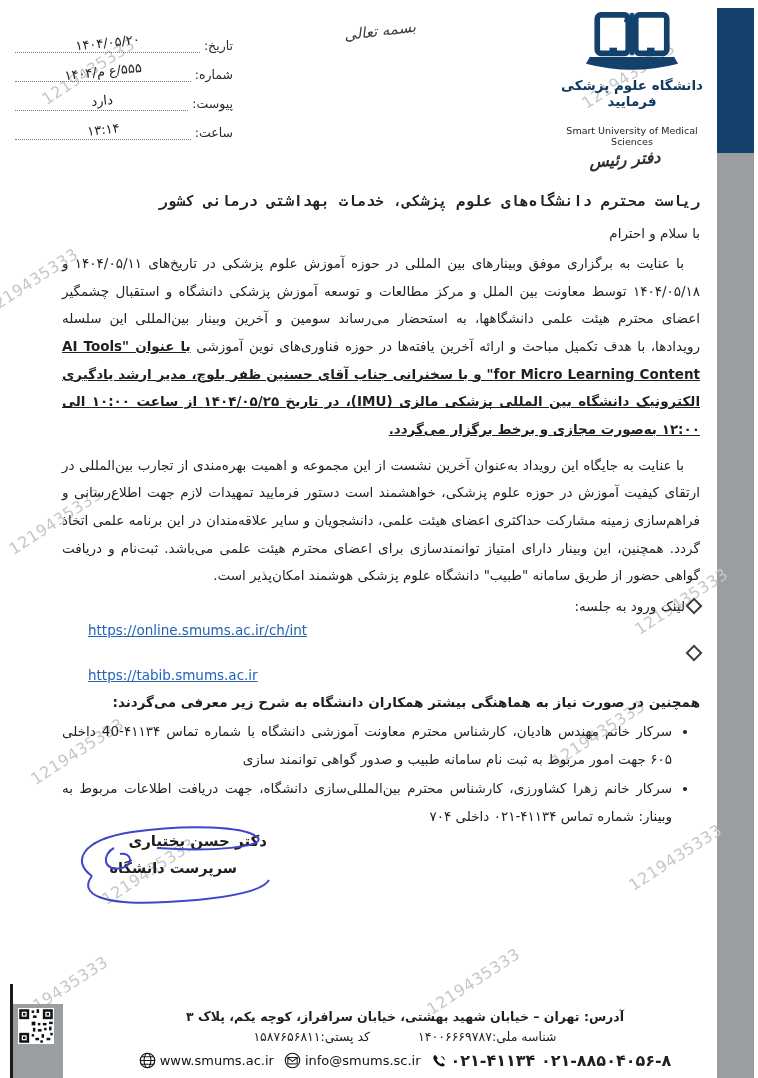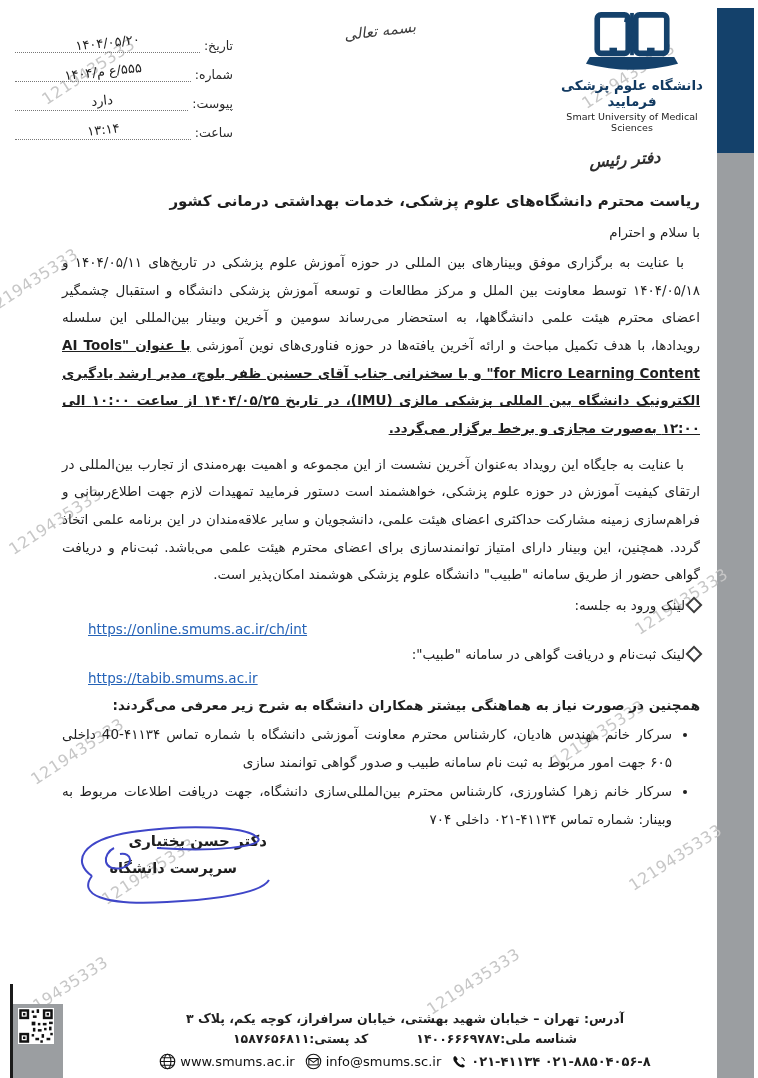--- a/index.html
+++ b/index.html
@@ -24,25 +24,25 @@
   
   .besmellah{position:absolute;left:305px;top:22px;width:150px;text-align:center;
              font-family:"DejaVu Serif",serif;font-style:italic;font-size:15px;color:#3a3a3a;
              transform:rotate(-7deg);}
   .office{position:absolute;right:98px;top:150px;font-family:"DejaVu Serif",serif;font-style:italic;
           font-weight:bold;font-size:16px;color:#2e2e2e;transform:rotate(-4deg);}
 
   
   .logo{position:absolute;left:556px;top:12px;width:152px;text-align:center;}
   .logo-fa{font-size:13.5px;font-weight:bold;color:#123a61;margin-top:3px;direction:rtl;}
-  .logo-en{font-size:9.5px;color:#222;margin-top:2px;}
+  .logo-en{font-size:9.5px;color:#222;margin-top:16px;}
 
   
   .content{position:absolute;top:192px;right:58px;left:62px;direction:rtl;text-align:right;}
-  .recipient{font-weight:bold;font-size:15px;margin-bottom:14px;}
+  .recipient{font-weight:bold;font-size:15px;margin-bottom:14px;font-family:Liberation Mono, monospace;}
   .salutation{font-size:13.5px;margin-bottom:9px;}
   .para{font-size:13.5px;line-height:2.05;text-align:justify;margin:0 0 8px 0;}
   .para.indent{text-indent:16px;}
   .bold-underline{font-weight:bold;text-decoration:underline;}
   .link-row{display:flex;align-items:center;font-size:13.5px;margin-top:8px;}
   .diamond{width:8px;height:8px;border:2px solid #3c3c3c;transform:rotate(45deg);
            display:inline-block;margin-left:3px;flex:0 0 auto;background:#fff;}
   .url-line{direction:ltr;text-align:left;padding-left:26px;margin:6px 0 4px 0;}
   .url-line a{color:var(--link,#2563b8);font-size:13.5px;text-decoration:underline;}
   .contacts-intro{font-weight:bold;font-size:13.5px;margin-top:10px;text-align:right;}
@@ -56,25 +56,25 @@
   .sig-scribble{position:absolute;left:-10px;top:-18px;pointer-events:none;}
 
   
   .corner-line{position:absolute;left:10px;bottom:0;width:3px;height:94px;background:#1b1b1b;}
   .corner-bar{position:absolute;left:13px;bottom:0;width:50px;height:74px;background:var(--gray,#9b9ea1);}
   .qr{position:absolute;left:18px;bottom:34px;}
 
   
   .footer{position:absolute;left:110px;right:58px;bottom:8px;text-align:center;}
   .footer-address{direction:rtl;font-weight:bold;font-size:12.5px;margin-bottom:5px;}
-  .footer-codes{display:flex;justify-content:center;gap:48px;font-weight:bold;font-size:12.5px;margin-bottom:7px;}
+  .footer-codes{display:flex;justify-content:center;gap:48px;font-weight:normal;font-size:12.5px;margin-bottom:7px;}
   .footer-codes span{direction:ltr;unicode-bidi:isolate;}
   .footer-links{display:flex;justify-content:center;align-items:center;gap:10px;font-size:13px;}
   .footer-links .item{display:flex;align-items:center;gap:4px;}
-  .phones{direction:ltr;unicode-bidi:isolate;font-size:13px;font-weight:bold;}
+  .phones{direction:ltr;unicode-bidi:isolate;font-size:16px;font-weight:bold;}
   .icon-svg{display:block;}
 </style>
 </head>
 <body>
 
 <div class="page">
 
   <div class="bar-navy"></div>
   <div class="bar-gray"></div>
 
@@ -138,21 +138,20 @@
     <div class="link-row">
       <span class="diamond"></span>
       <span>لینک ورود به جلسه:</span>
     </div>
     <div class="url-line">
       <a href="#">https://online.smums.ac.ir/ch/int</a>
     </div>
 
     <div class="link-row">
       <span class="diamond"></span>
-      <span>لینک ثبت‌نام و دریافت گواهی در سامانه "طبیب":</span>
     </div>
     <div class="url-line">
       <a href="#">https://tabib.smums.ac.ir</a>
     </div>
 
     <div class="contacts-intro">همچنین در صورت نیاز به هماهنگی بیشتر همکاران دانشگاه به شرح زیر معرفی می‌گردند:</div>
     <ul class="contacts">
       <li>سرکار خانم مهندس هادیان، کارشناس محترم معاونت آموزشی دانشگاه با شماره تماس ۴۱۱۳۴-40 داخلی ۶۰۵ جهت امور مربوط به ثبت نام سامانه طبیب و صدور گواهی توانمند سازی</li>
       <li>سرکار خانم زهرا کشاورزی، کارشناس محترم بین‌المللی‌سازی دانشگاه، جهت دریافت اطلاعات مربوط به وبینار: شماره تماس ۴۱۱۳۴-۰۲۱ داخلی ۷۰۴</li>
     </ul>

